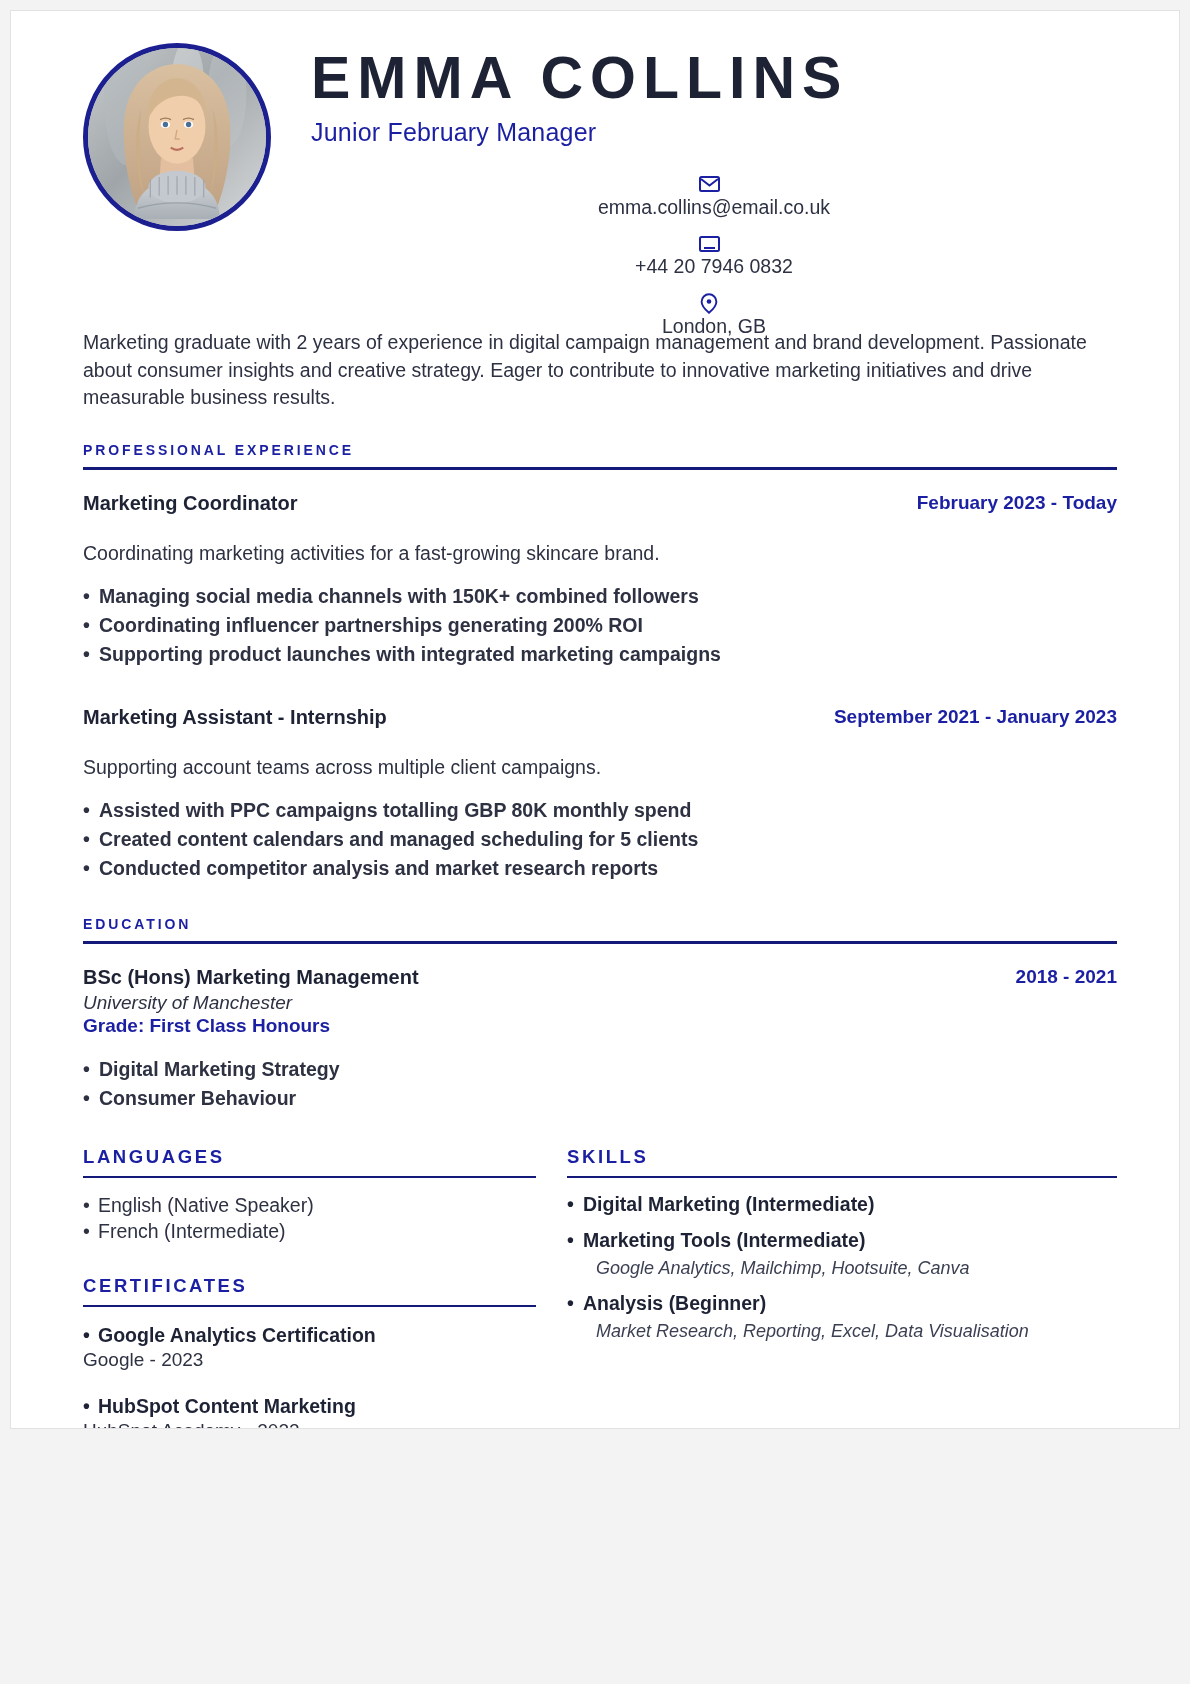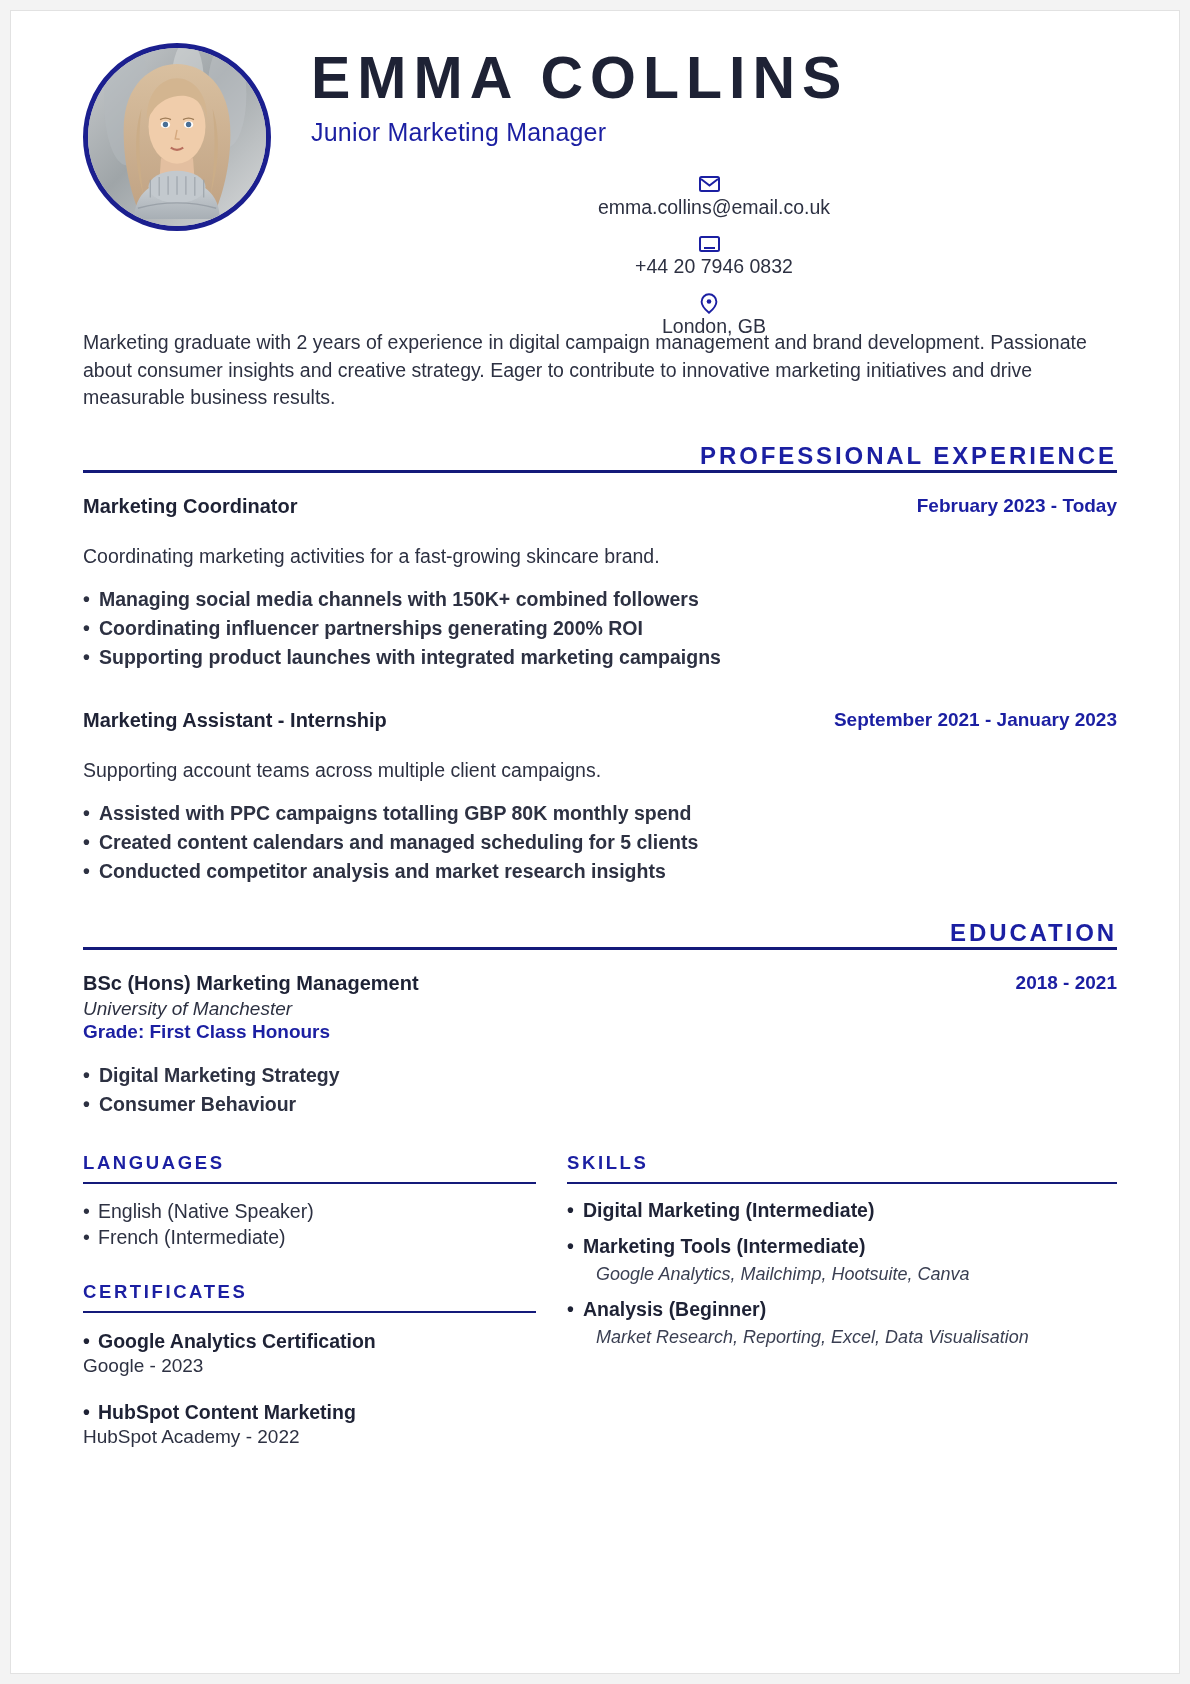--- a/index.html
+++ b/index.html
@@ -4,21 +4,21 @@
 <style>
   * { box-sizing: border-box; margin: 0; padding: 0; }
   html, body {
     width: 1190px; height: 1684px;
     background: #f3f3f3;
     font-family: "Liberation Sans", sans-serif;
   }
   .page {
     position: absolute;
     left: 10px; top: 10px;
-    width: 1170px; height: 1664px;
+    width: 1170px; height: 1419px;
     background: #ffffff;
     border: 1px solid #e2e2e2;
     overflow: hidden;
   }
   .inner { padding: 18px 62px 0 72px; }
 
   
   .header { display: flex; align-items: flex-start; }
   .photo-wrap {
     width: 188px; height: 188px; flex: 0 0 188px;
@@ -66,25 +66,25 @@
   .summary {
     font-size: 19.5px;
     color: #2d3142;
     line-height: 1.42;
     margin-top: -22px;
   }
 
   
   .sec { margin-top: 30px; }
   .sec-title {
-    font-size: 24px;
+    font-size: 14px;
     font-weight: bold;
     letter-spacing: 2.9px;
     color: #1b1fa2;
-    text-align: right;
+    padding-bottom: 9px;
   }
   .sec-rule { height: 3px; background: #141a7a; width: 100%; }
 
   .entry { margin-top: 22px; }
   .entry-head {
     display: flex; justify-content: space-between; align-items: flex-start;
   }
   .entry-role {
     font-size: 20px; font-weight: bold; color: #1e2235;
   }
@@ -214,21 +214,21 @@
               <path d="M55 72 L55 82.5"></path>
               <path d="M60 72.5 L60 83"></path>
           <path d="M65 74 L65 84"></path>
         </g>
         <path d="M28 90 Q50 84 72 90" stroke="#9aa1a8" stroke-width="0.8" fill="none"></path>
       </svg>
     </div>
 
     <div class="head-right">
       <div class="name">EMMA COLLINS</div>
-      <div class="job-title">Junior Marketing Manager</div>
+      <div class="job-title">Junior February Manager</div>
 
       <div class="contacts">
 
         <div class="contact-row">
           <span class="ic">
             <svg width="21" height="16" viewBox="0 0 21 16">
               <rect x="1" y="1" width="19" height="14" rx="1.5" fill="none" stroke="#1b1fa2" stroke-width="2"></rect>
               <path d="M2 3 L10.5 9.5 L19 3" fill="none" stroke="#1b1fa2" stroke-width="2"></path>
             </svg>
           </span>
@@ -280,21 +280,21 @@
 
     <div class="entry" style="margin-top:38px">
       <div class="entry-head">
         <div class="entry-role">Marketing Assistant - Internship</div>
         <div class="entry-date">September 2021 - January 2023</div>
       </div>
       <div class="entry-desc">Supporting account teams across multiple client campaigns.</div>
       <ul class="blist">
         <li>Assisted with PPC campaigns totalling GBP 80K monthly spend</li>
         <li>Created content calendars and managed scheduling for 5 clients</li>
-        <li>Conducted competitor analysis and market research insights</li>
+        <li>Conducted competitor analysis and market research reports</li>
       </ul>
     </div>
   </div>
 
   <div class="sec" style="margin-top:34px">
     <div class="sec-title">EDUCATION</div>
     <div class="sec-rule"></div>
 
     <div class="entry">
       <div class="entry-head">

